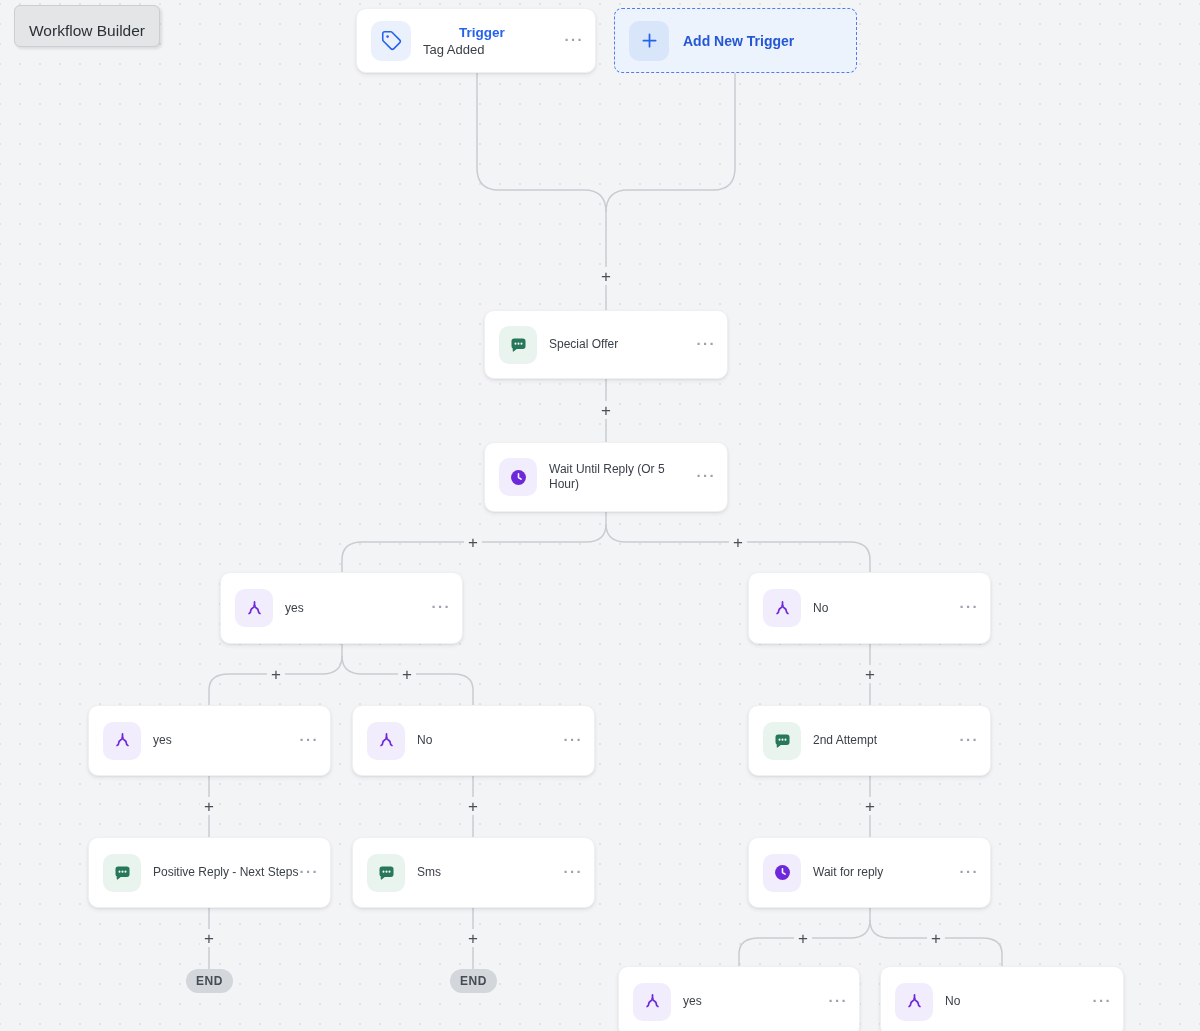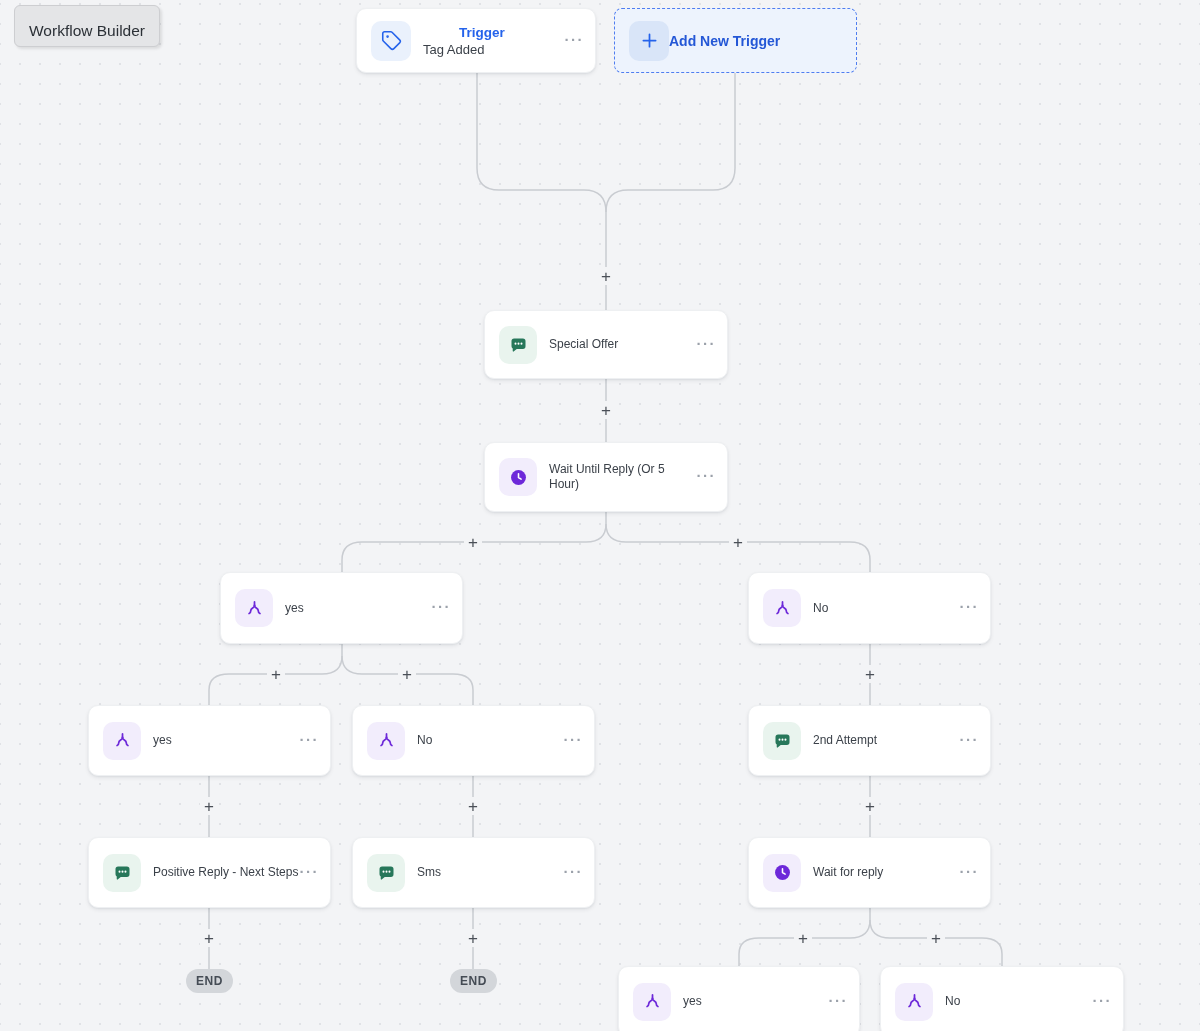--- a/index.html
+++ b/index.html
@@ -49,21 +49,21 @@
   .titles .t1{font-size:13.5px;font-weight:700;color:var(--accent-blue);margin-left:36px;}
   .titles .t2{font-size:13px;color:var(--text-color);}
   .more{
     position:absolute;right:11px;top:50%;transform:translateY(-58%);
     color:var(--muted-color);font-size:15px;font-weight:700;letter-spacing:1.5px;cursor:pointer;
   }
   .add-trigger{
     position:absolute;display:flex;align-items:center;padding:12px 14px;
     background:var(--add-trigger-bg);border:1.5px dashed #4f7df0;border-radius:8px;cursor:pointer;
   }
-  .add-trigger .label{font-size:14px;font-weight:700;color:#2457d6;}
+  .add-trigger .label{font-size:14px;font-weight:700;color:#2457d6;margin-left:14px;}
   .plus{
     position:absolute;width:18px;height:18px;padding:0;border:none;
     background:var(--canvas-bg);color:#4a4f57;font-size:17px;line-height:17px;
     font-family:"Liberation Sans",sans-serif;cursor:pointer;text-align:center;
   }
   .end-badge{
     position:absolute;width:47px;height:24px;border-radius:12px;
     background:var(--end-bg);color:var(--end-text);
     font-size:12px;font-weight:700;letter-spacing:0.5px;
     display:flex;align-items:center;justify-content:center;

